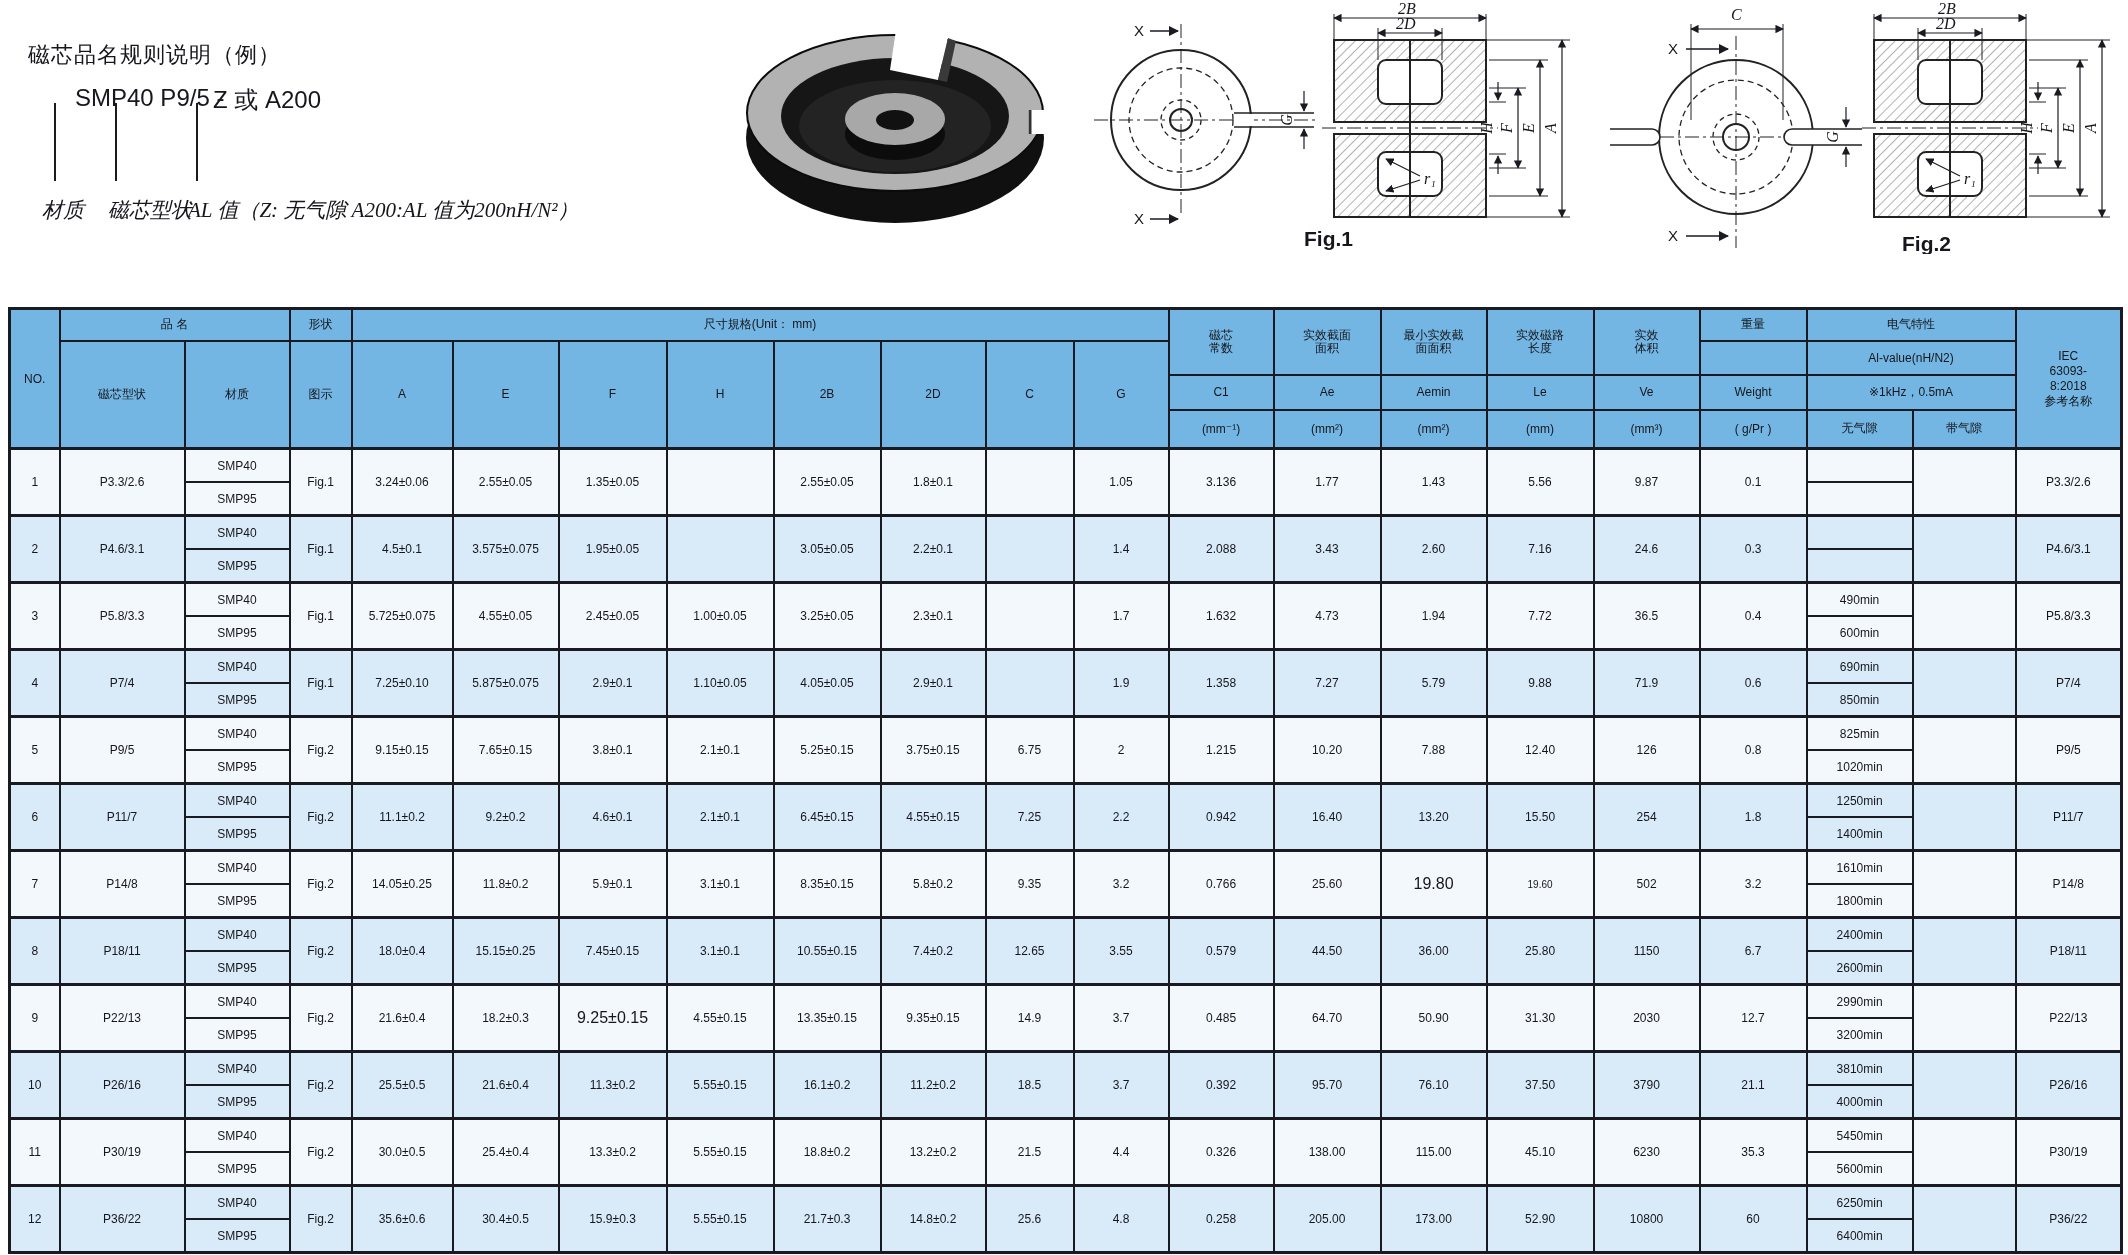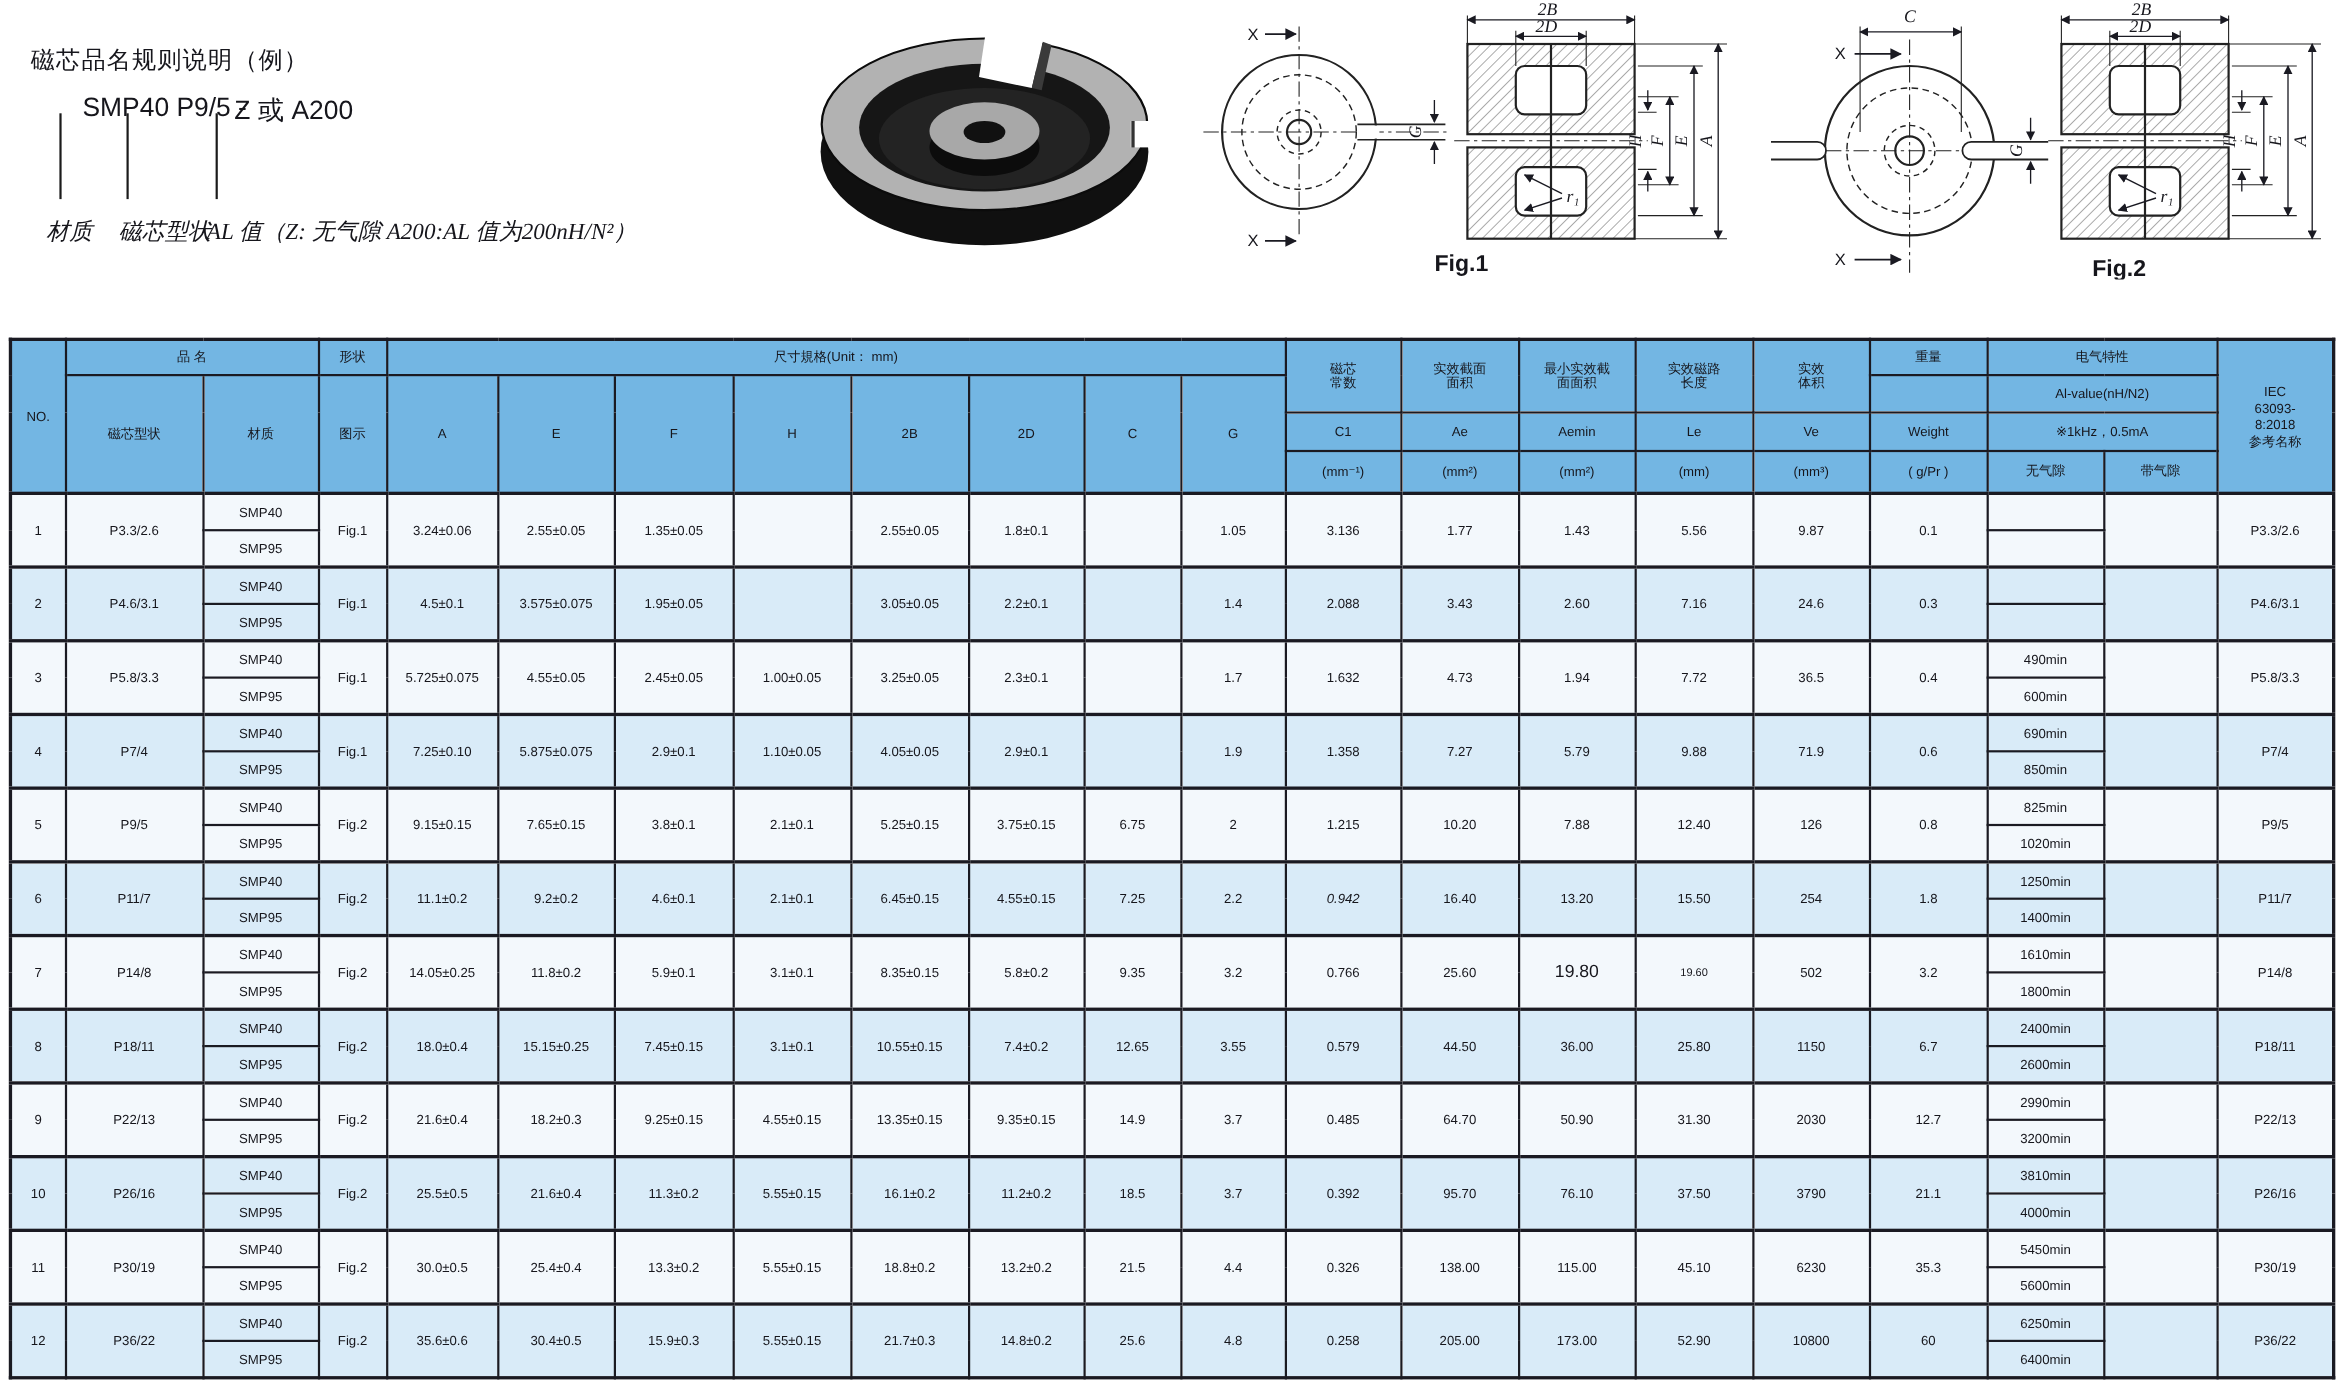--- a/index.html
+++ b/index.html
@@ -462,21 +462,21 @@
     <td class="sub" style="font-size: 12px;">SMP40</td>
     <td rowspan="2" style="font-size: 12px;">Fig.2</td>
     <td rowspan="2" style="font-size: 12px;">11.1±0.2</td>
     <td rowspan="2" style="font-size: 12px;">9.2±0.2</td>
     <td rowspan="2" style="font-size: 12px;">4.6±0.1</td>
     <td rowspan="2" style="font-size: 12px;">2.1±0.1</td>
     <td rowspan="2" style="font-size: 12px;">6.45±0.15</td>
     <td rowspan="2" style="font-size: 12px;">4.55±0.15</td>
     <td rowspan="2" style="font-size: 12px;">7.25</td>
     <td rowspan="2" style="font-size: 12px;">2.2</td>
-    <td rowspan="2" style="font-size: 12px; font-style: italic;">0.942</td>
+    <td rowspan="2" style="font-size: 12px;">0.942</td>
     <td rowspan="2" style="font-size: 12px;">16.40</td>
     <td rowspan="2" style="font-size: 12px;">13.20</td>
     <td rowspan="2" style="font-size: 12px;">15.50</td>
     <td rowspan="2" style="font-size: 12px;">254</td>
     <td rowspan="2" style="font-size: 12px;">1.8</td>
     <td class="sub" style="font-size: 12px;">1250min</td>
     <td rowspan="2" style="font-size: 12px;"></td>
     <td rowspan="2" style="font-size: 12px;">P11/7</td>
   </tr>
   <tr class="g-odd">
@@ -540,21 +540,21 @@
     <td class="sub2" style="font-size: 12px;">2600min</td>
   </tr>
 
   <tr class="gt g-even">
     <td rowspan="2" style="font-size: 12px;">9</td>
     <td rowspan="2" style="font-size: 12px;">P22/13</td>
     <td class="sub" style="font-size: 12px;">SMP40</td>
     <td rowspan="2" style="font-size: 12px;">Fig.2</td>
     <td rowspan="2" style="font-size: 12px;">21.6±0.4</td>
     <td rowspan="2" style="font-size: 12px;">18.2±0.3</td>
-    <td rowspan="2" style="font-size: 12px; margin-left: 24px;">9.25±0.15</td>
+    <td rowspan="2" style="font-size: 16px; margin-left: 24px;">9.25±0.15</td>
     <td rowspan="2" style="font-size: 12px;">4.55±0.15</td>
     <td rowspan="2" style="font-size: 12px;">13.35±0.15</td>
     <td rowspan="2" style="font-size: 12px;">9.35±0.15</td>
     <td rowspan="2" style="font-size: 12px;">14.9</td>
     <td rowspan="2" style="font-size: 12px;">3.7</td>
     <td rowspan="2" style="font-size: 12px;">0.485</td>
     <td rowspan="2" style="font-size: 12px;">64.70</td>
     <td rowspan="2" style="font-size: 12px;">50.90</td>
     <td rowspan="2" style="font-size: 12px;">31.30</td>
     <td rowspan="2" style="font-size: 12px;">2030</td>

